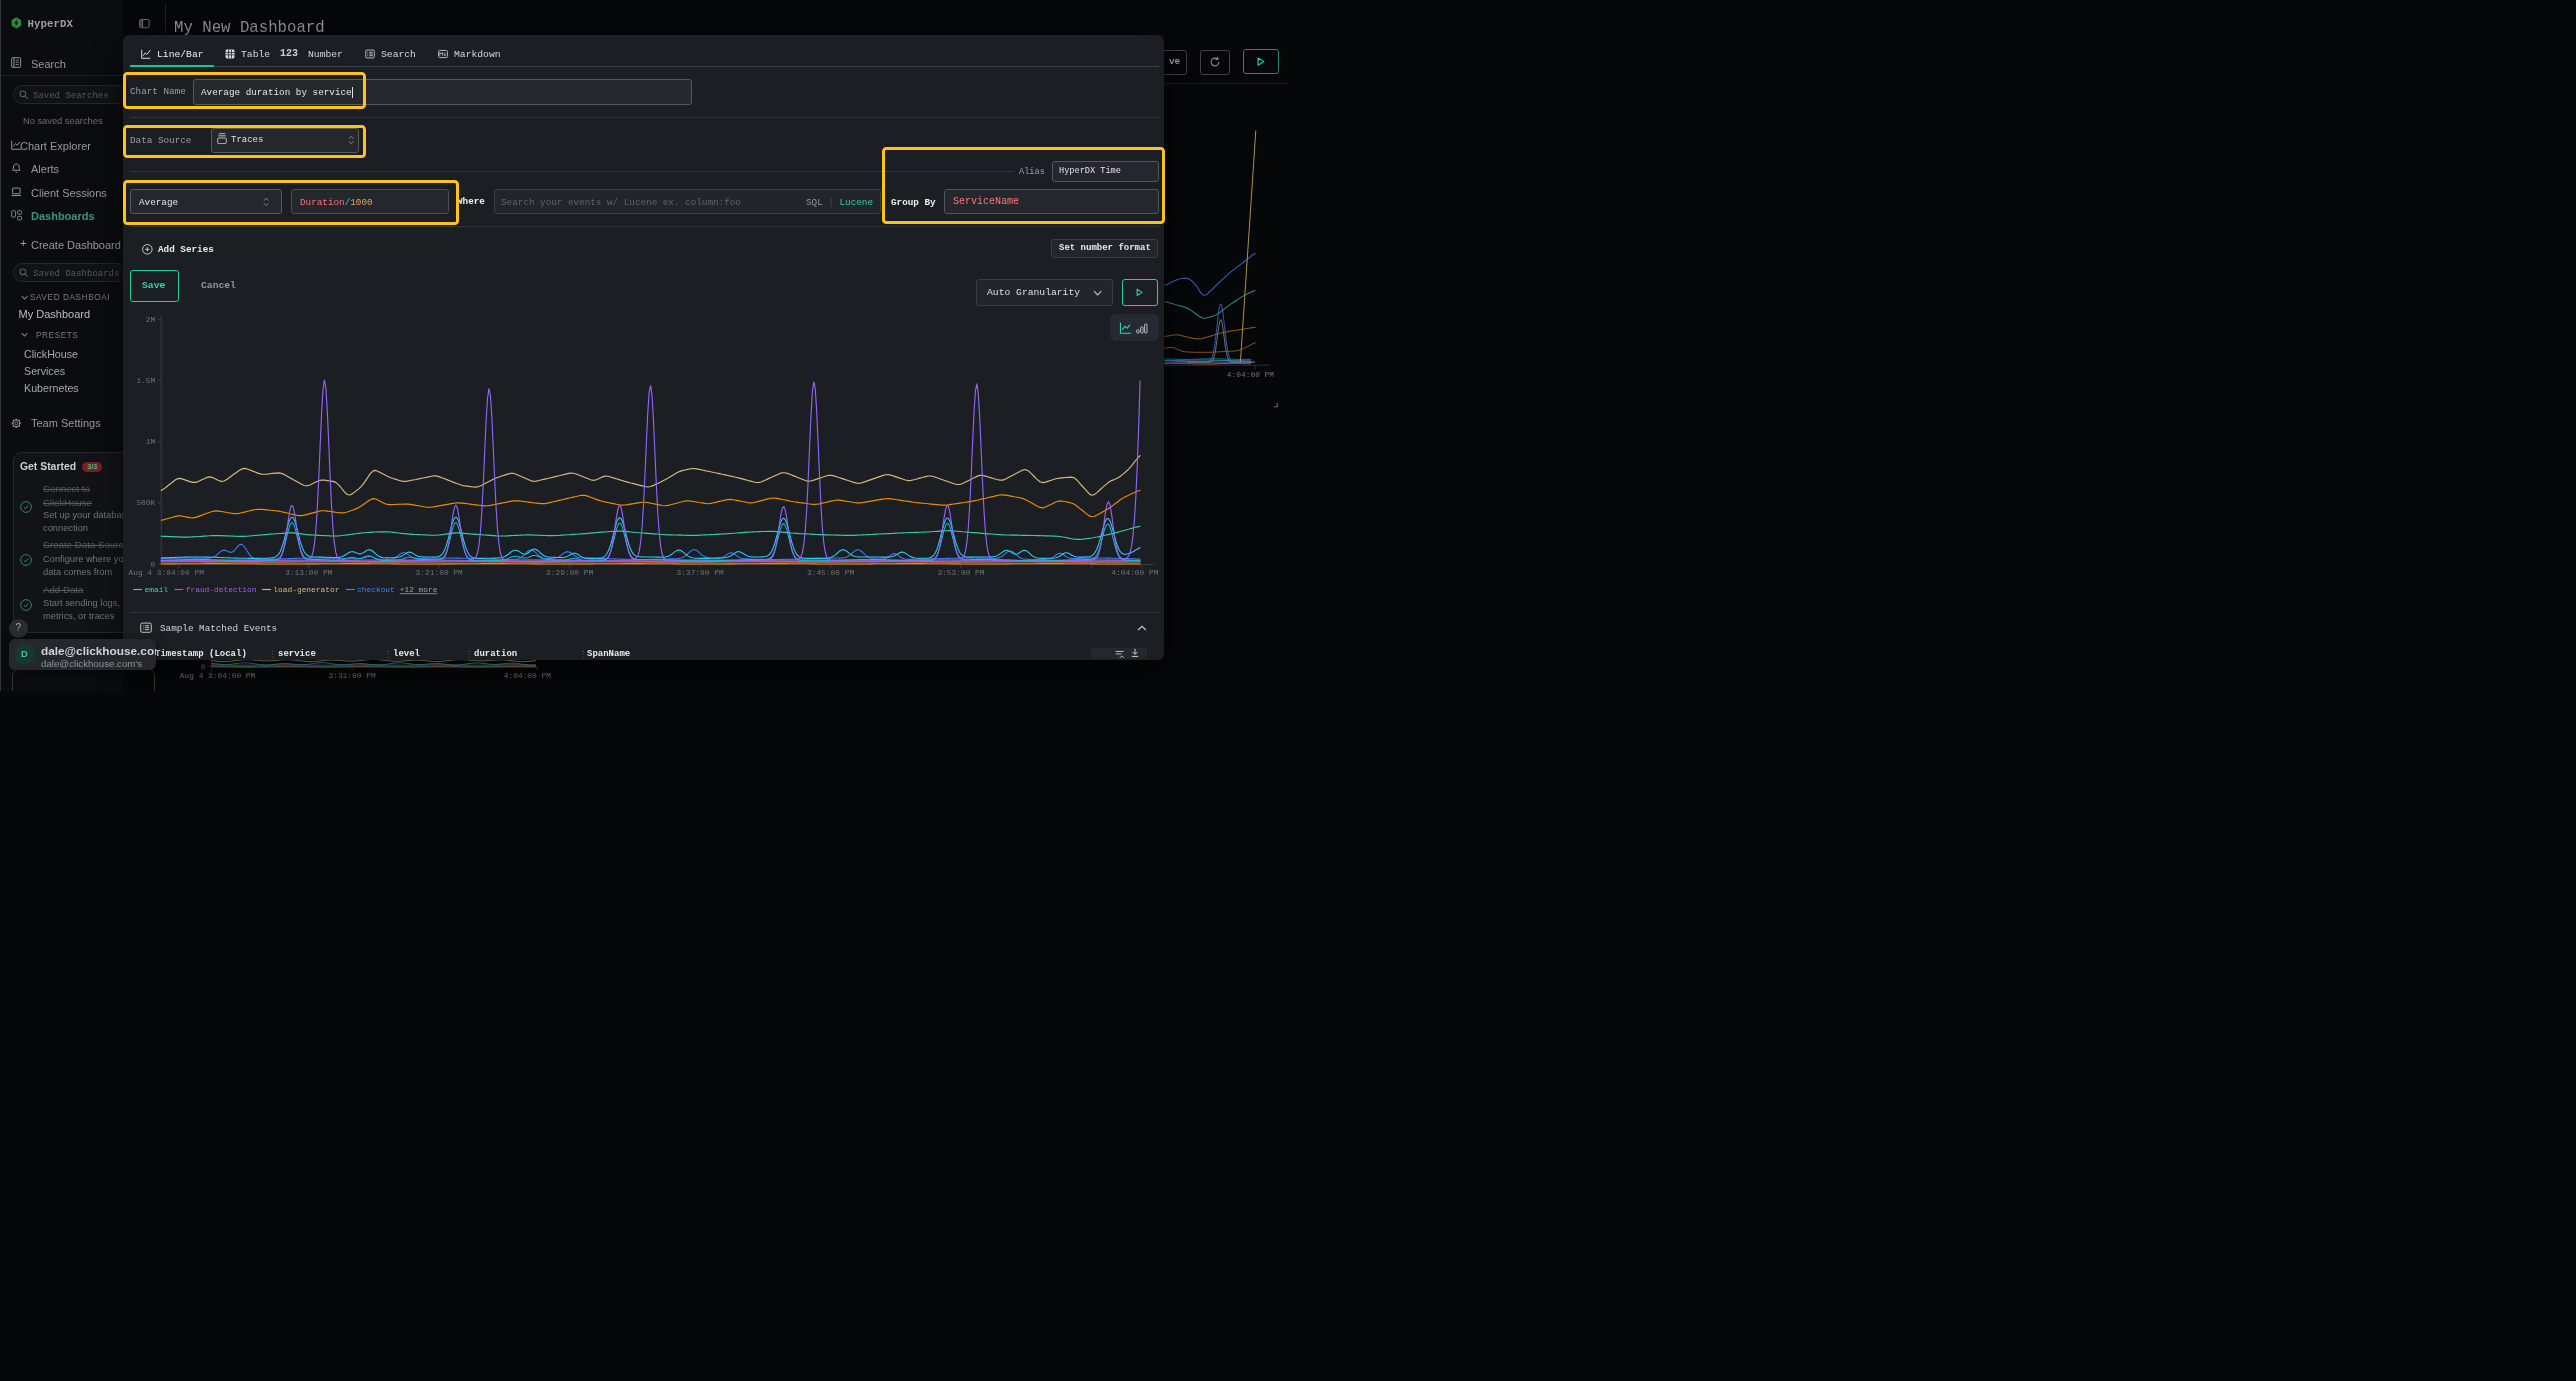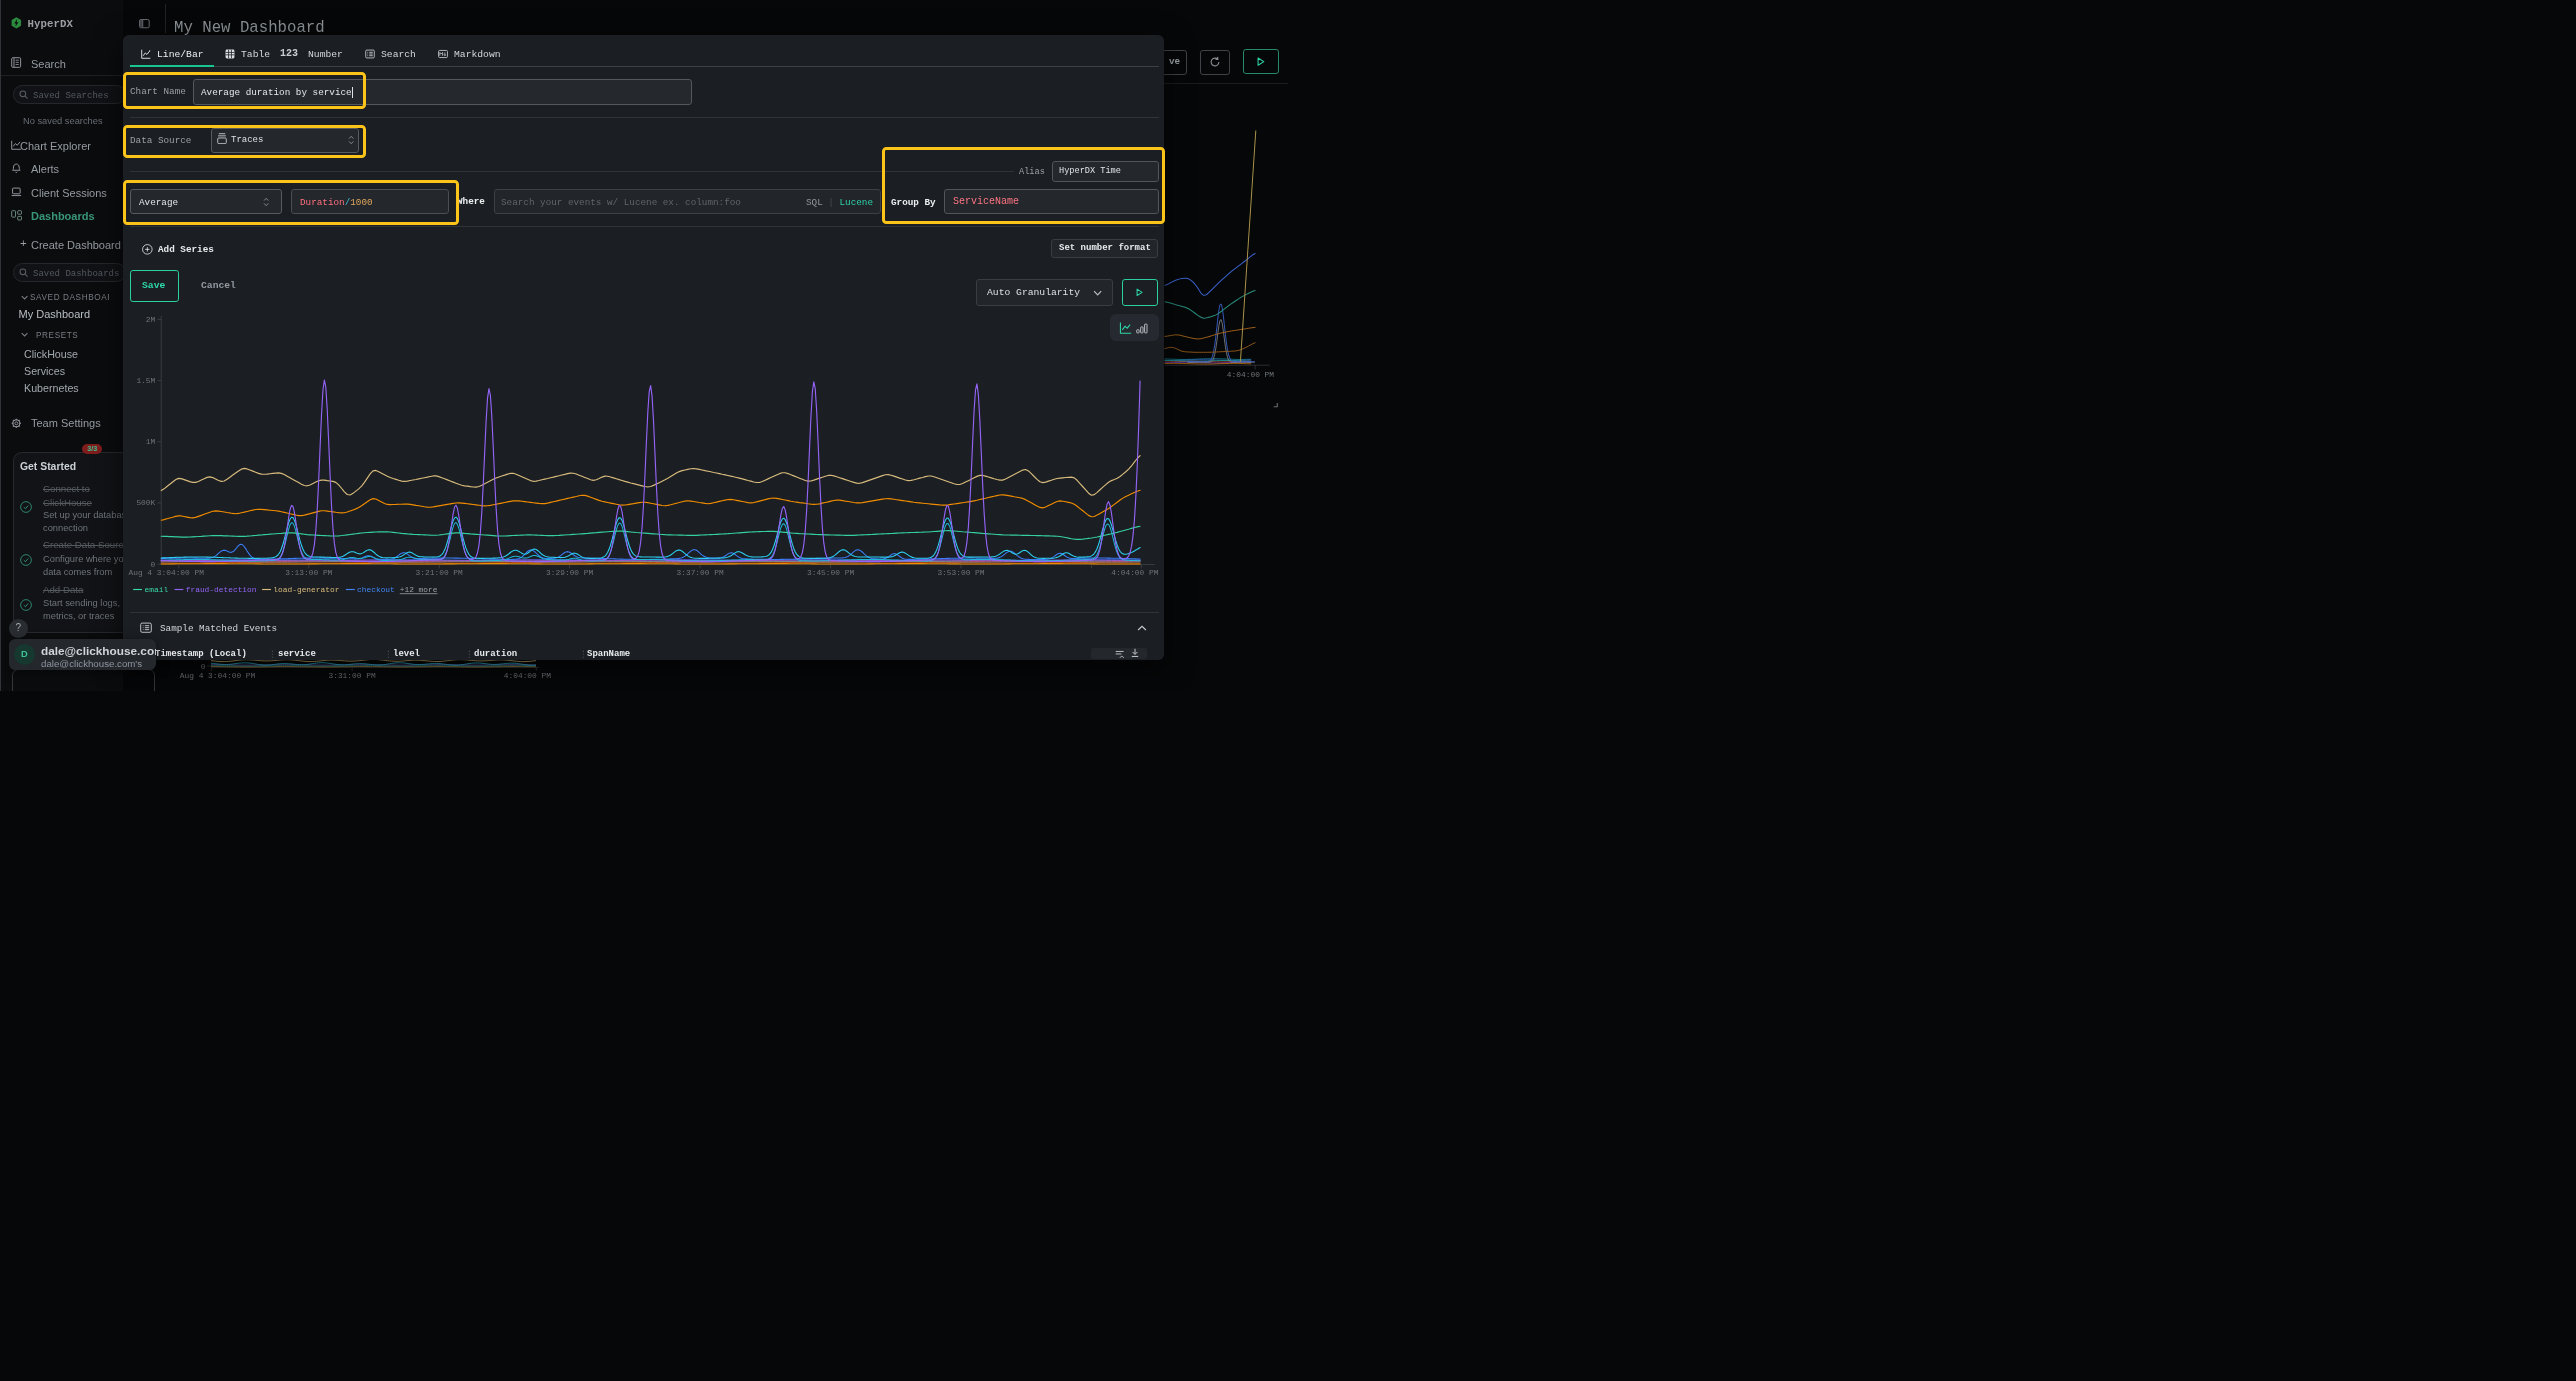--- a/index.html
+++ b/index.html
@@ -100,21 +100,21 @@
 
 <svg class="abs" style="left:11px;top:418px;" width="10.7" height="10.7" viewBox="0 0 16 16">
  <circle cx="8" cy="8" r="2.2" fill="none" stroke="#8f959b" stroke-width="1.4"></circle>
  <path d="M8 1.2 L9 3 L7 3 Z M8 14.8 L9 13 L7 13 Z M1.2 8 L3 7 L3 9 Z M14.8 8 L13 7 L13 9 Z M3.2 3.2 L5 3.6 L3.6 5 Z M12.8 12.8 L11 12.4 L12.4 11 Z M12.8 3.2 L12.4 5 L11 3.6 Z M3.2 12.8 L3.6 11 L5 12.4 Z" fill="none" stroke="#8f959b" stroke-width="1.2"></path>
  <circle cx="8" cy="8" r="5.4" fill="none" stroke="#8f959b" stroke-width="1.4"></circle>
 </svg>
 <div class="nav" style="left:31px;top:417px;">Team Settings</div>
 
 <div class="abs" style="left:13px;top:452px;width:140px;height:181px;border:0.7px solid #26292d;border-radius:8.6px;background:#111316;"></div>
 <div class="abs" style="left:20px;top:461px;font-size:10.4px;font-weight:bold;color:#ccd1d5;">Get Started</div>
-<div class="abs" style="left:82px;top:444px;width:20.4px;height:9.7px;border-radius:5px;background:#7f1d1d;color:#3dc08e;font-size:7.2px;font-weight:bold;text-align:center;line-height:9.7px;">3/3</div>
+<div class="abs" style="left:82px;top:462px;width:20.4px;height:9.7px;border-radius:5px;background:#7f1d1d;color:#3dc08e;font-size:7.2px;font-weight:bold;text-align:center;line-height:9.7px;">3/3</div>
 
 <svg class="abs" style="left:20px;top:501px;" width="12" height="12" viewBox="0 0 17 17">
       <circle cx="8.5" cy="8.5" r="7.6" fill="none" stroke="#2f8f70" stroke-width="1.3"></circle>
       <polyline points="5.4,8.7 7.7,11 11.6,6.4" fill="none" stroke="#2f8f70" stroke-width="1.4"></polyline>
     </svg>
 <div class="abs" style="left:43px;top:482px;font-size:9.7px;color:#565b60;text-decoration:line-through;line-height:13.6px;">Connect to<br>ClickHouse</div>
 <div class="abs" style="left:43px;top:509px;font-size:9.3px;color:#6f757b;line-height:12.5px;white-space:nowrap;">Set up your database<br>connection</div>
 
 <svg class="abs" style="left:20px;top:554px;" width="12" height="12" viewBox="0 0 17 17">
       <circle cx="8.5" cy="8.5" r="7.6" fill="none" stroke="#2f8f70" stroke-width="1.3"></circle>

